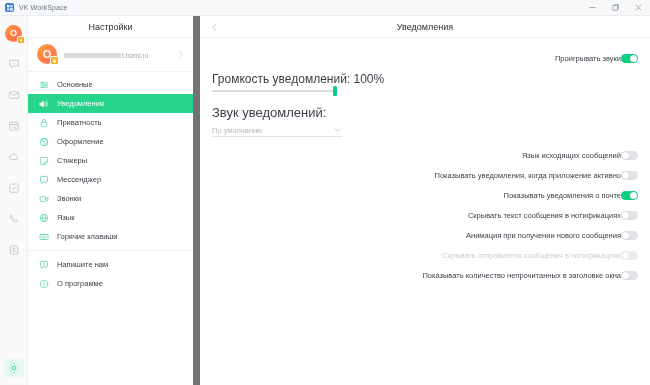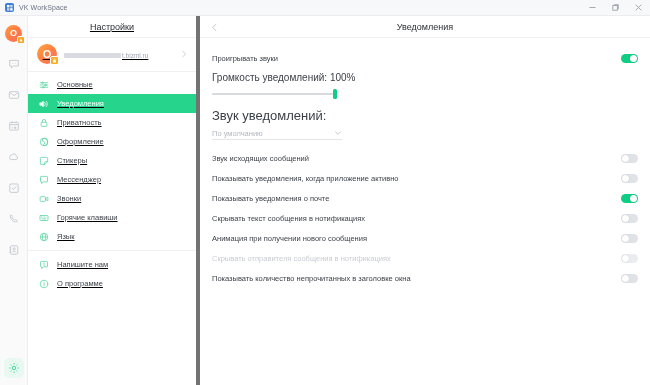--- a/index.html
+++ b/index.html
@@ -78,24 +78,23 @@
     width:20px; height:20px; border-radius:5px;
     background:#e8f9f1;
     display:flex; align-items:center; justify-content:center;
     color:#2bd18c;
   }
 
   
   .listcol {
     width:172px; flex:0 0 172px;
     background:#ffffff;
-    border-right:4px solid #737373;
+    border-right:7px solid #737373;
     display:flex; flex-direction:column;
     min-height:0;
-    text-decoration:underline;
   }
   .listhdr {
     height:22px; flex:0 0 22px;
     border-bottom:1px solid #f0f0f3;
     display:flex; align-items:center; justify-content:center;
   }
   .listhdr-title { font-size:9px; color:#2c2f36; font-weight:400; }
 
   .profile {
     display:flex; align-items:center;
@@ -156,22 +155,22 @@
     display:flex; align-items:center; justify-content:center;
     color:#b9bdc5;
   }
   .panehdr-title {
     position:absolute; left:0; right:0; text-align:center;
     font-size:9px; color:#2c2f36; pointer-events:none;
   }
   .panebody { flex:1 1 auto; padding:10px 12px 0 12px; overflow:hidden; }
 
   .row {
-    display:flex; align-items:center; justify-content:space-between;
-    height:20px; gap:10px;
+    display:flex; align-items:center; justify-content:flex-end;
+    height:20px; 
   }
   .row-label { font-size:7.5px; color:#3a3f47; white-space:nowrap; }
   .row.disabled .row-label { color:#c9ccd2; }
 
   
   .toggle {
     width:17px; height:9px; border-radius:5px;
     background:#dfe2e7; position:relative; flex:0 0 17px;
   }
   .toggle .knob {
@@ -179,21 +178,21 @@
     width:7px; height:7px; border-radius:50%;
     background:#fff;
     box-shadow:0 0 1px rgba(0,0,0,.25);
   }
   .toggle.on { background:#0ece84; }
   .toggle.on .knob { left:9px; }
   .toggle.disabled { background:#eaecf0; }
 
   
   .volblock { padding-top:4px; }
-  .vol-label { font-size:10px; color:#3a3f47; margin-bottom:6px; }
+  .vol-label { font-size:12px; color:#3a3f47; }
   .slider { width:125px; height:10px; position:relative; display:flex; align-items:center; }
   .slider .track { position:absolute; left:0; right:0; height:1.5px; background:#d7dade; border-radius:1px; }
   .slider .thumb {
     position:absolute; width:4px; height:10px; border-radius:1.5px;
     background:#0ece84; right:0;
   }
 
   .selblock { padding-top:9px; }
   .sel-label { font-size:13px; color:#3a3f47; margin-bottom:4px; }
   .select {
@@ -437,41 +436,41 @@
             <svg width="10" height="10" viewBox="0 0 16 16" fill="none" stroke="currentColor" stroke-width="1.3" stroke-linejoin="round">
               <rect x="1.8" y="4.2" width="8.6" height="7.6" rx="1.4"></rect>
               <path d="M10.4 7.4 L14.2 5.2 v5.6 L10.4 8.6 z"></path>
             </svg>
           </span>
           <span>Звонки</span>
         </div>
 
         <div class="sitem">
           <span class="ic">
+            <svg width="10" height="10" viewBox="0 0 16 16" fill="none" stroke="currentColor" stroke-width="1.3">
+              <circle cx="8" cy="8" r="6"></circle>
+              <ellipse cx="8" cy="8" rx="2.6" ry="6"></ellipse>
+              <line x1="2" y1="8" x2="14" y2="8"></line>
+            </svg>
+          </span>
+          <span>Язык</span>
+        </div>
+
+        <div class="sitem">
+          <span class="ic">
             <svg width="10" height="10" viewBox="0 0 16 16" fill="none" stroke="currentColor" stroke-width="1.3" stroke-linecap="round">
               <rect x="1.6" y="4" width="12.8" height="8" rx="1.4"></rect>
               <line x1="4" y1="6.6" x2="4.1" y2="6.6"></line>
                 <line x1="6.4" y1="6.6" x2="6.5" y2="6.6"></line>
               <line x1="8.8" y1="6.6" x2="8.9" y2="6.6"></line>
                 <line x1="11.2" y1="6.6" x2="11.3" y2="6.6"></line>
               <line x1="5" y1="9.4" x2="11" y2="9.4"></line>
             </svg>
           </span>
           <span>Горячие клавиши</span>
-        </div>
-
-        <div class="sitem">
-          <span class="ic">
-            <svg width="10" height="10" viewBox="0 0 16 16" fill="none" stroke="currentColor" stroke-width="1.3">
-              <circle cx="8" cy="8" r="6"></circle>
-              <ellipse cx="8" cy="8" rx="2.6" ry="6"></ellipse>
-              <line x1="2" y1="8" x2="14" y2="8"></line>
-            </svg>
-          </span>
-          <span>Язык</span>
         </div>
 
         <div class="sep"></div>
 
         <div class="sitem">
           <span class="ic">
             <svg width="10" height="10" viewBox="0 0 16 16" fill="none" stroke="currentColor" stroke-width="1.3" stroke-linejoin="round" stroke-linecap="round">
               <path d="M2.4 3.4 a1.2 1.2 0 0 1 1.2 -1.2 h8.8 a1.2 1.2 0 0 1 1.2 1.2 v6.4 a1.2 1.2 0 0 1 -1.2 1.2 h-5.4 l-3 2.6 v-2.6 h-0.4 a1.2 1.2 0 0 1 -1.2 -1.2 z"></path>
               <line x1="8" y1="4.6" x2="8" y2="7.2"></line>
                 <line x1="8" y1="8.8" x2="8" y2="8.9"></line>
@@ -531,21 +530,21 @@
               <svg width="8" height="8" viewBox="0 0 10 10" fill="none" stroke="currentColor" stroke-width="1" stroke-linecap="round" stroke-linejoin="round">
                   <path d="M2 3.6 L5 6.6 L8 3.6"></path>
                 </svg>
             </span>
           </div>
         </div>
 
         <div class="toglist">
 
           <div class="row">
-            <span class="row-label">Звук исходящих сообщений</span>
+            <span class="row-label">Язык исходящих сообщений</span>
             <span class="toggle">
                 <span class="knob"></span>
               </span>
           </div>
 
 
           <div class="row">
             <span class="row-label">Показывать уведомления, когда приложение активно</span>
             <span class="toggle">
                 <span class="knob"></span>

